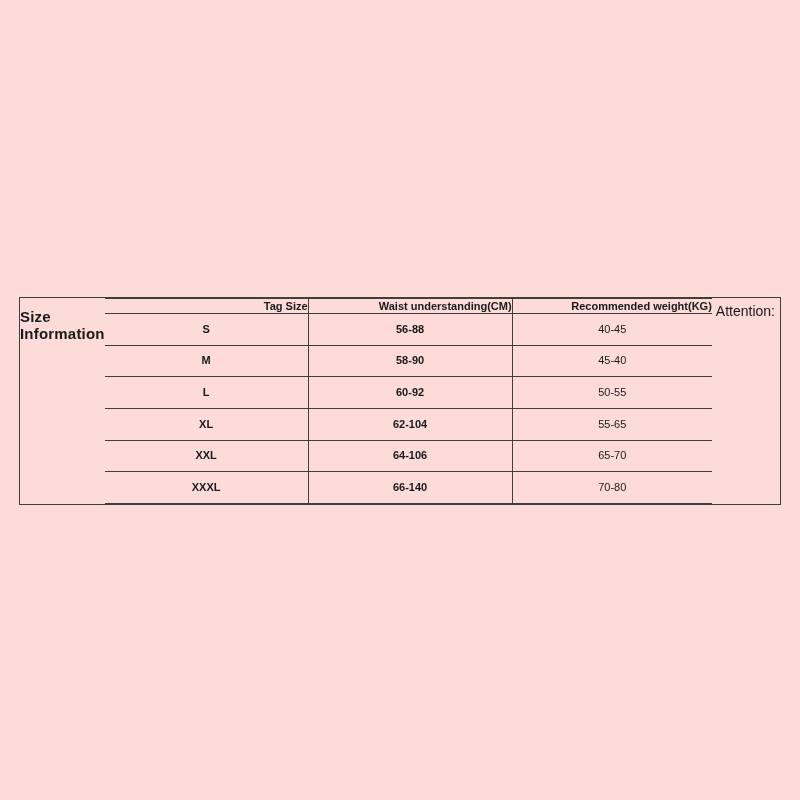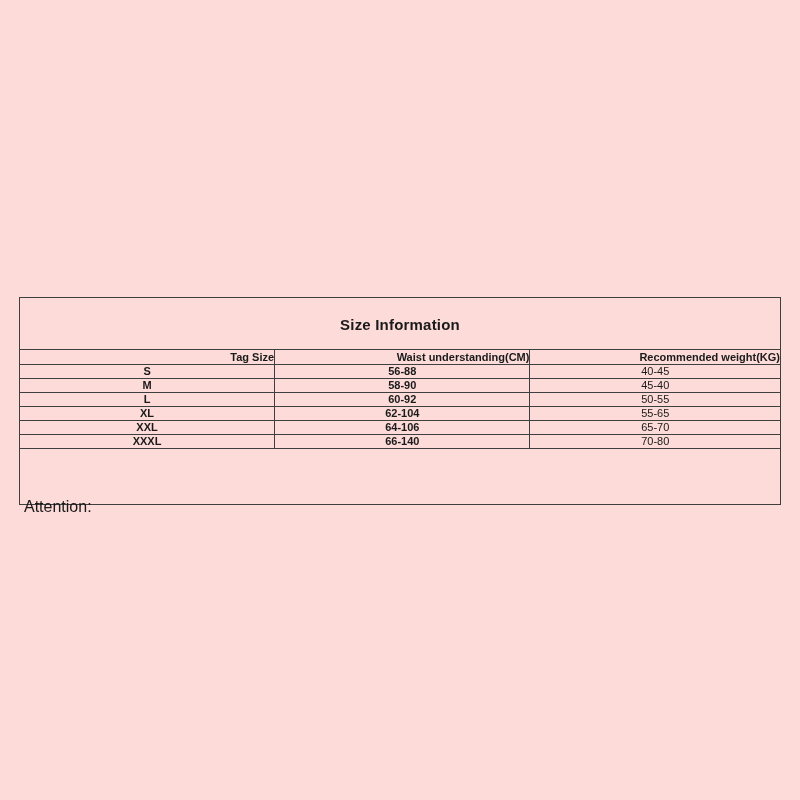--- a/index.html
+++ b/index.html
@@ -18,21 +18,21 @@
   .size-chart-panel {
     position: absolute;
     left: 19px;
     top: 297px;
     width: 762px;
     height: 208px;
     box-sizing: border-box;
     border: 1px solid #3f3f3f;
     background: #fcdbd8;
     display: flex;
-    flex-direction: column;
+    flex-direction: row;
   }
   .title-section {
     height: 49px;
     flex: 0 0 49px;
     display: flex;
     flex-direction: column;
     align-items: center;
     justify-content: center;
     gap: 4px;
     padding-top: 2px;
@@ -70,24 +70,23 @@
     text-align: right;
   }
   .size-table th:first-child,
   .size-table td:first-child { border-left: none; }
   .size-table th:last-child,
   .size-table td:last-child { border-right: none; }
   .size-table td.bold-cell { font-weight: bold; }
   .attention-section {
     flex: 1 1 auto;
     padding: 6px 5px 0 4px;
-    font-size: 16px;
+    font-size: 14px;
     line-height: 15.5px;
     text-align: left;
-    margin-top: 44px;
   }
   .attention-heading, .attention-note {
     white-space: nowrap;
   }
 </style>
 </head>
 <body>
 
 <div class="size-chart-panel">
 

